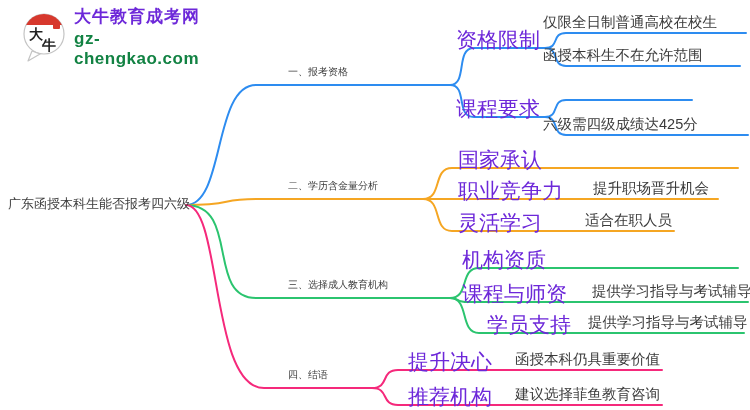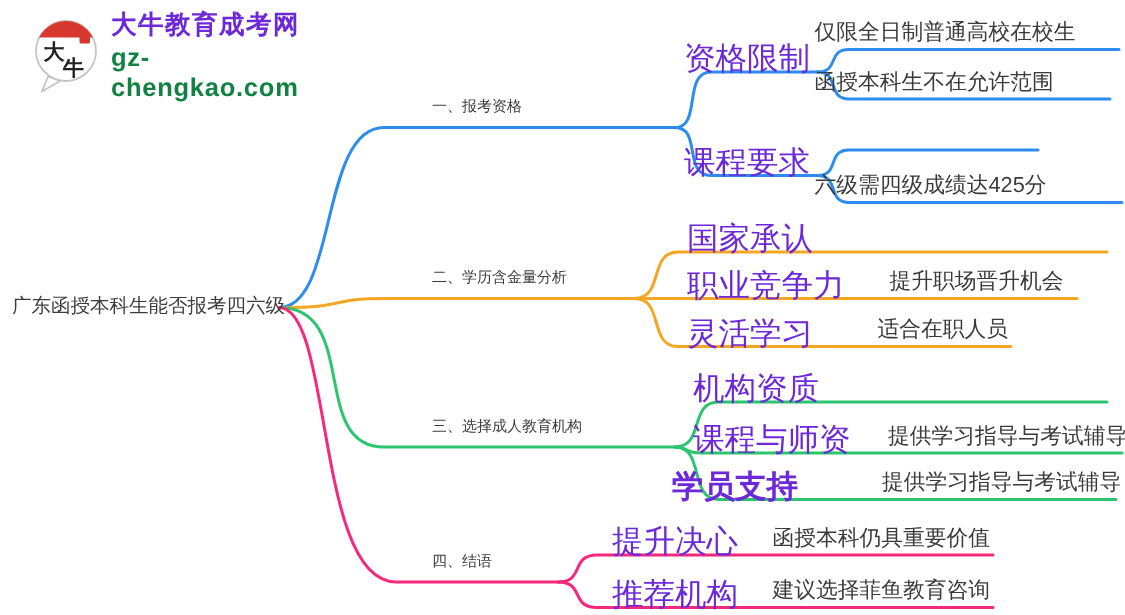--- a/index.html
+++ b/index.html
@@ -92,21 +92,21 @@
   <div class="node sub-label" style="left:458px;top:147px;">国家承认</div>
   <div class="node leaf-label" style="left:593px;top:179px;">提升职场晋升机会</div>
   <div class="node sub-label" style="left:458px;top:178px;">职业竞争力</div>
   <div class="node sub-label" style="left:458px;top:210px;">灵活学习</div>
   <div class="node leaf-label" style="left:585px;top:211px;">适合在职人员</div>
 
   <div class="node branch-label" style="left:288px;top:279px;">三、选择成人教育机构</div>
   <div class="node sub-label" style="left:462px;top:247px;">机构资质</div>
   <div class="node sub-label" style="left:462px;top:281px;">课程与师资</div>
   <div class="node leaf-label" style="left:592px;top:282px;">提供学习指导与考试辅导</div>
-  <div class="node sub-label" style="left:448px;top:312px;font-weight:bold;">学员支持</div>
+  <div class="node sub-label" style="left:487px;top:312px;">学员支持</div>
   <div class="node leaf-label" style="left:588px;top:313px;">提供学习指导与考试辅导</div>
 
   <div class="node branch-label" style="left:288px;top:369px;">四、结语</div>
   <div class="node sub-label" style="left:408px;top:349px;">提升决心</div>
   <div class="node leaf-label" style="left:515px;top:350px;">函授本科仍具重要价值</div>
   <div class="node sub-label" style="left:408px;top:384px;">推荐机构</div>
   <div class="node leaf-label" style="left:515px;top:385px;">建议选择菲鱼教育咨询</div>
 
 </div>
 

